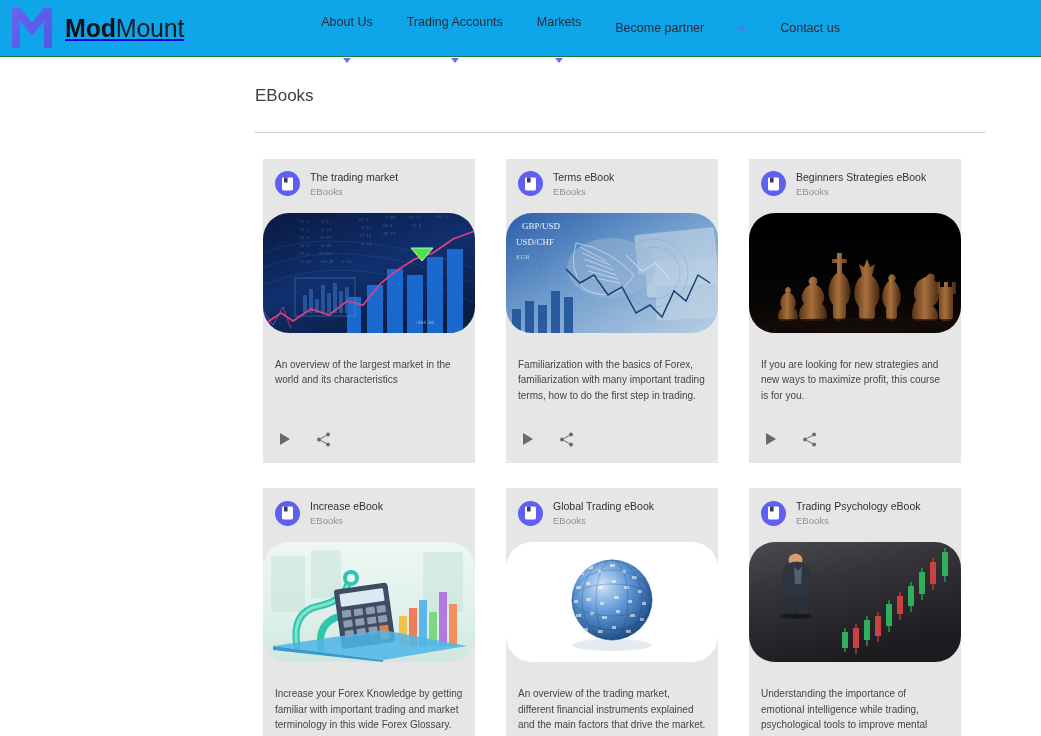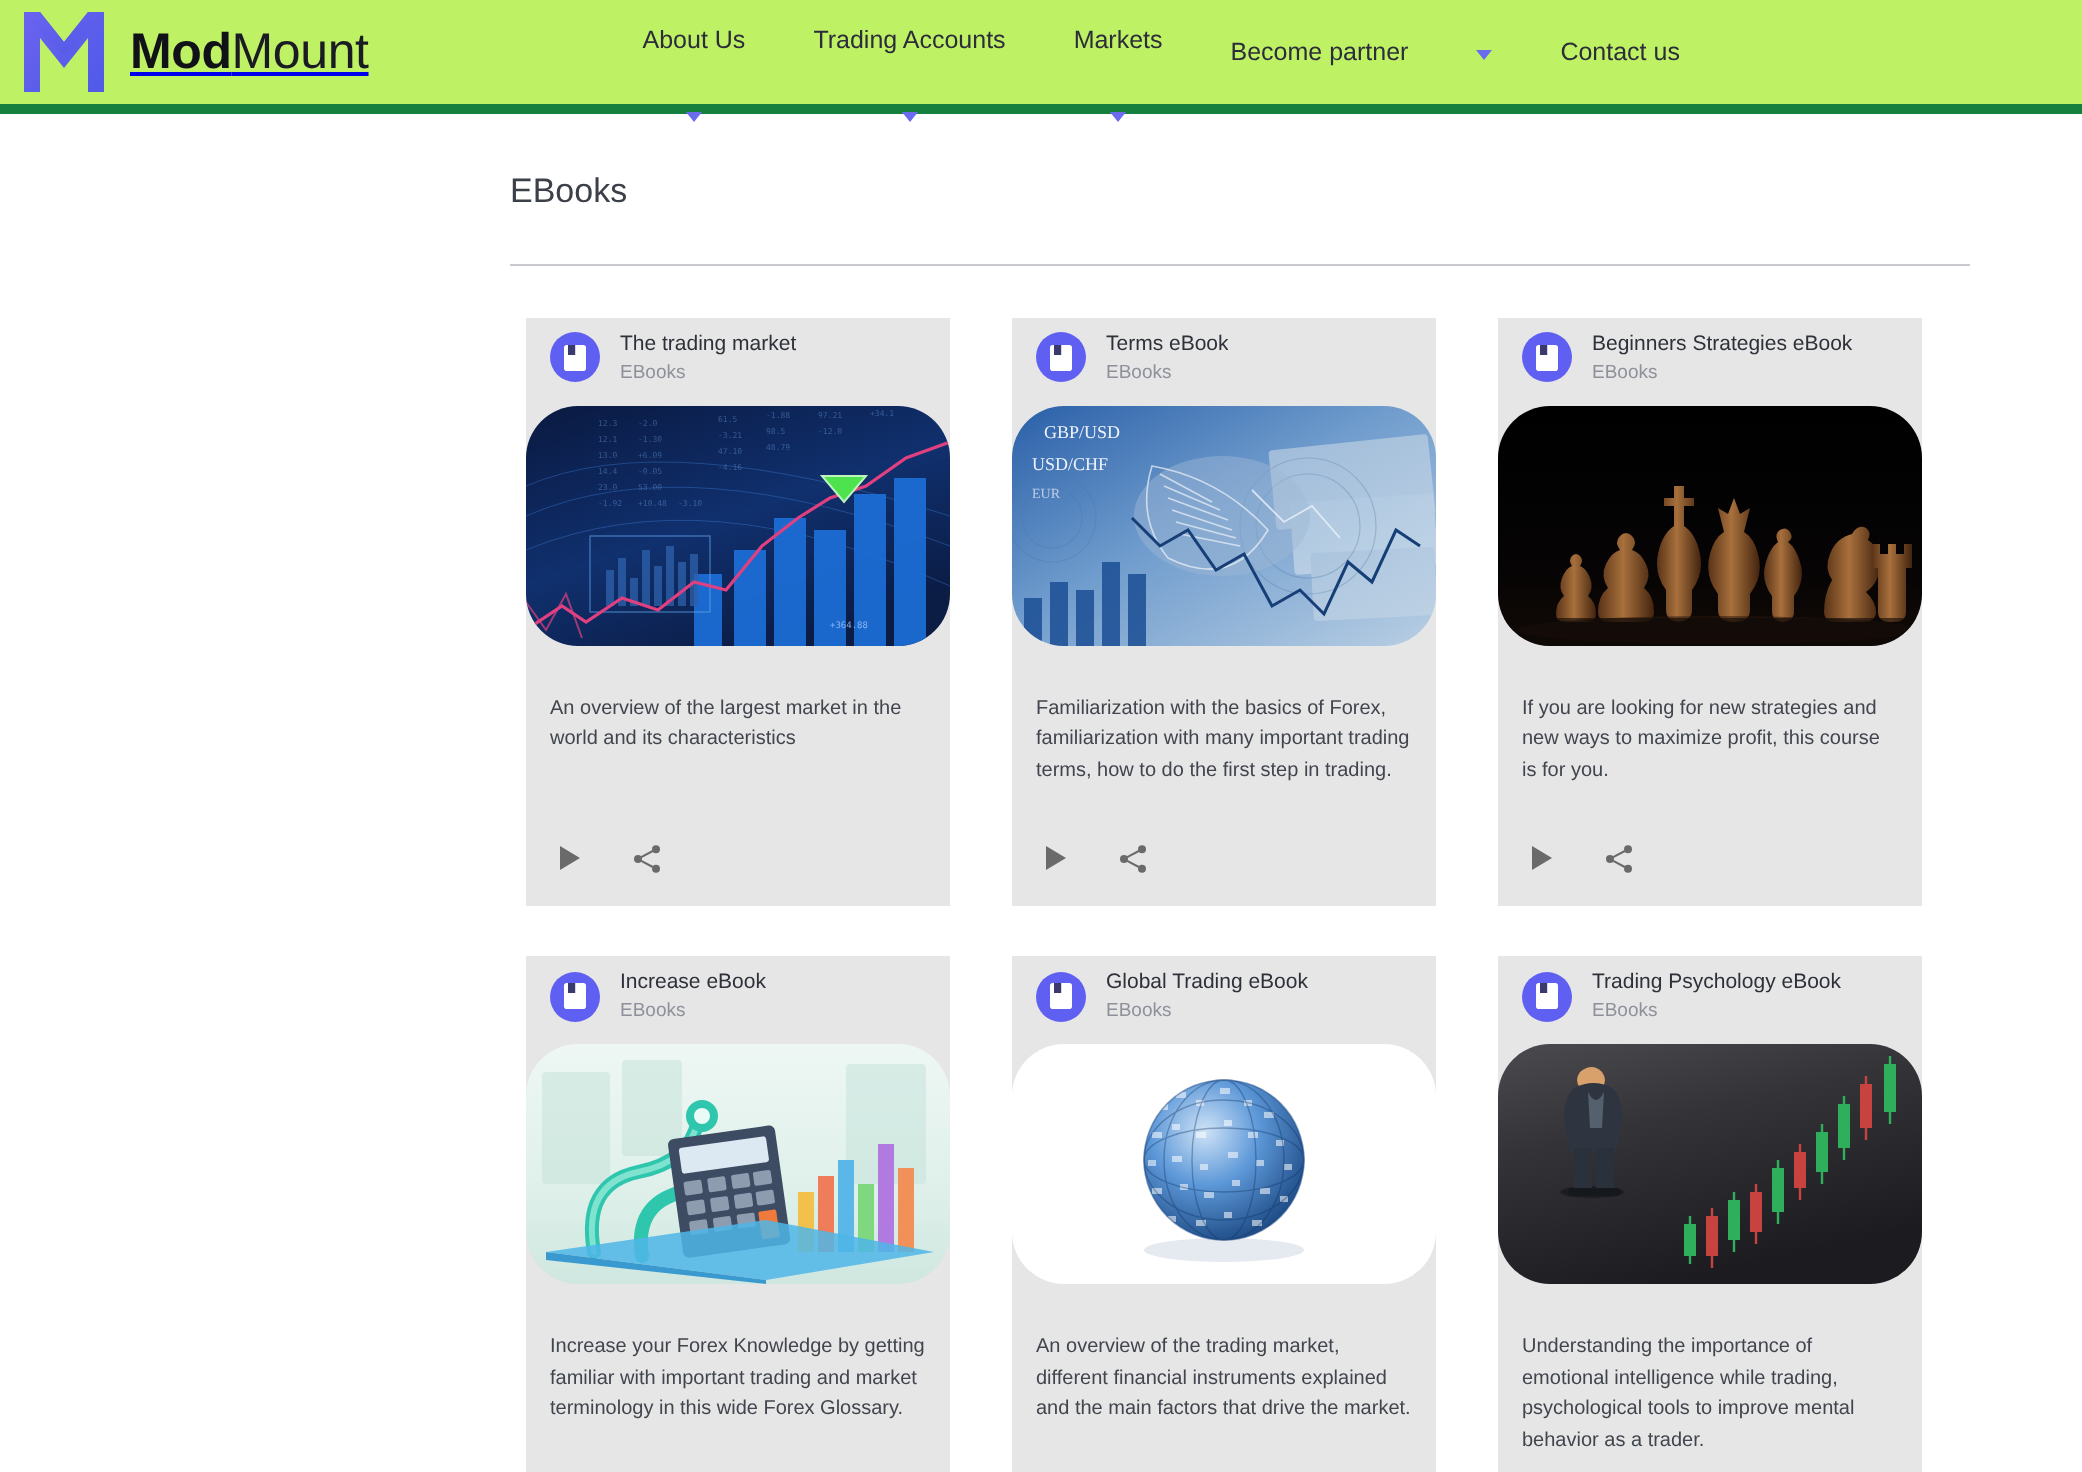--- a/index.html
+++ b/index.html
@@ -9,22 +9,22 @@
     width: 1041px; height: 736px;
     background: #ffffff;
     font-family: "Liberation Sans", sans-serif;
     overflow: hidden;
   }
 
   
   .site-header {
     height: 57px;
     width: 100%;
-    background: #bef264;
-    border-bottom: 5px solid #15803d;
+    background: #0ea5e9;
+    border-bottom: 1px solid #15803d;
     display: flex;
     align-items: center;
     position: relative;
   }
   .brand {
     display: flex;
     align-items: center;
     margin-left: 10px;
     gap: 11px;
   }
@@ -95,21 +95,21 @@
     background: #e6e6e6;
     width: 212px;
     display: flex;
     flex-direction: column;
   }
   .card-head {
     display: flex;
     align-items: center;
     gap: 10px;
     padding: 6px 10px 10px 12px;
-    height: 44px;
+    height: 54px;
   }
   .badge {
     width: 25px; height: 25px;
     border-radius: 50%;
     background: #5f5ff2;
     flex: 0 0 25px;
     display: flex;
     align-items: center;
     justify-content: center;
   }

